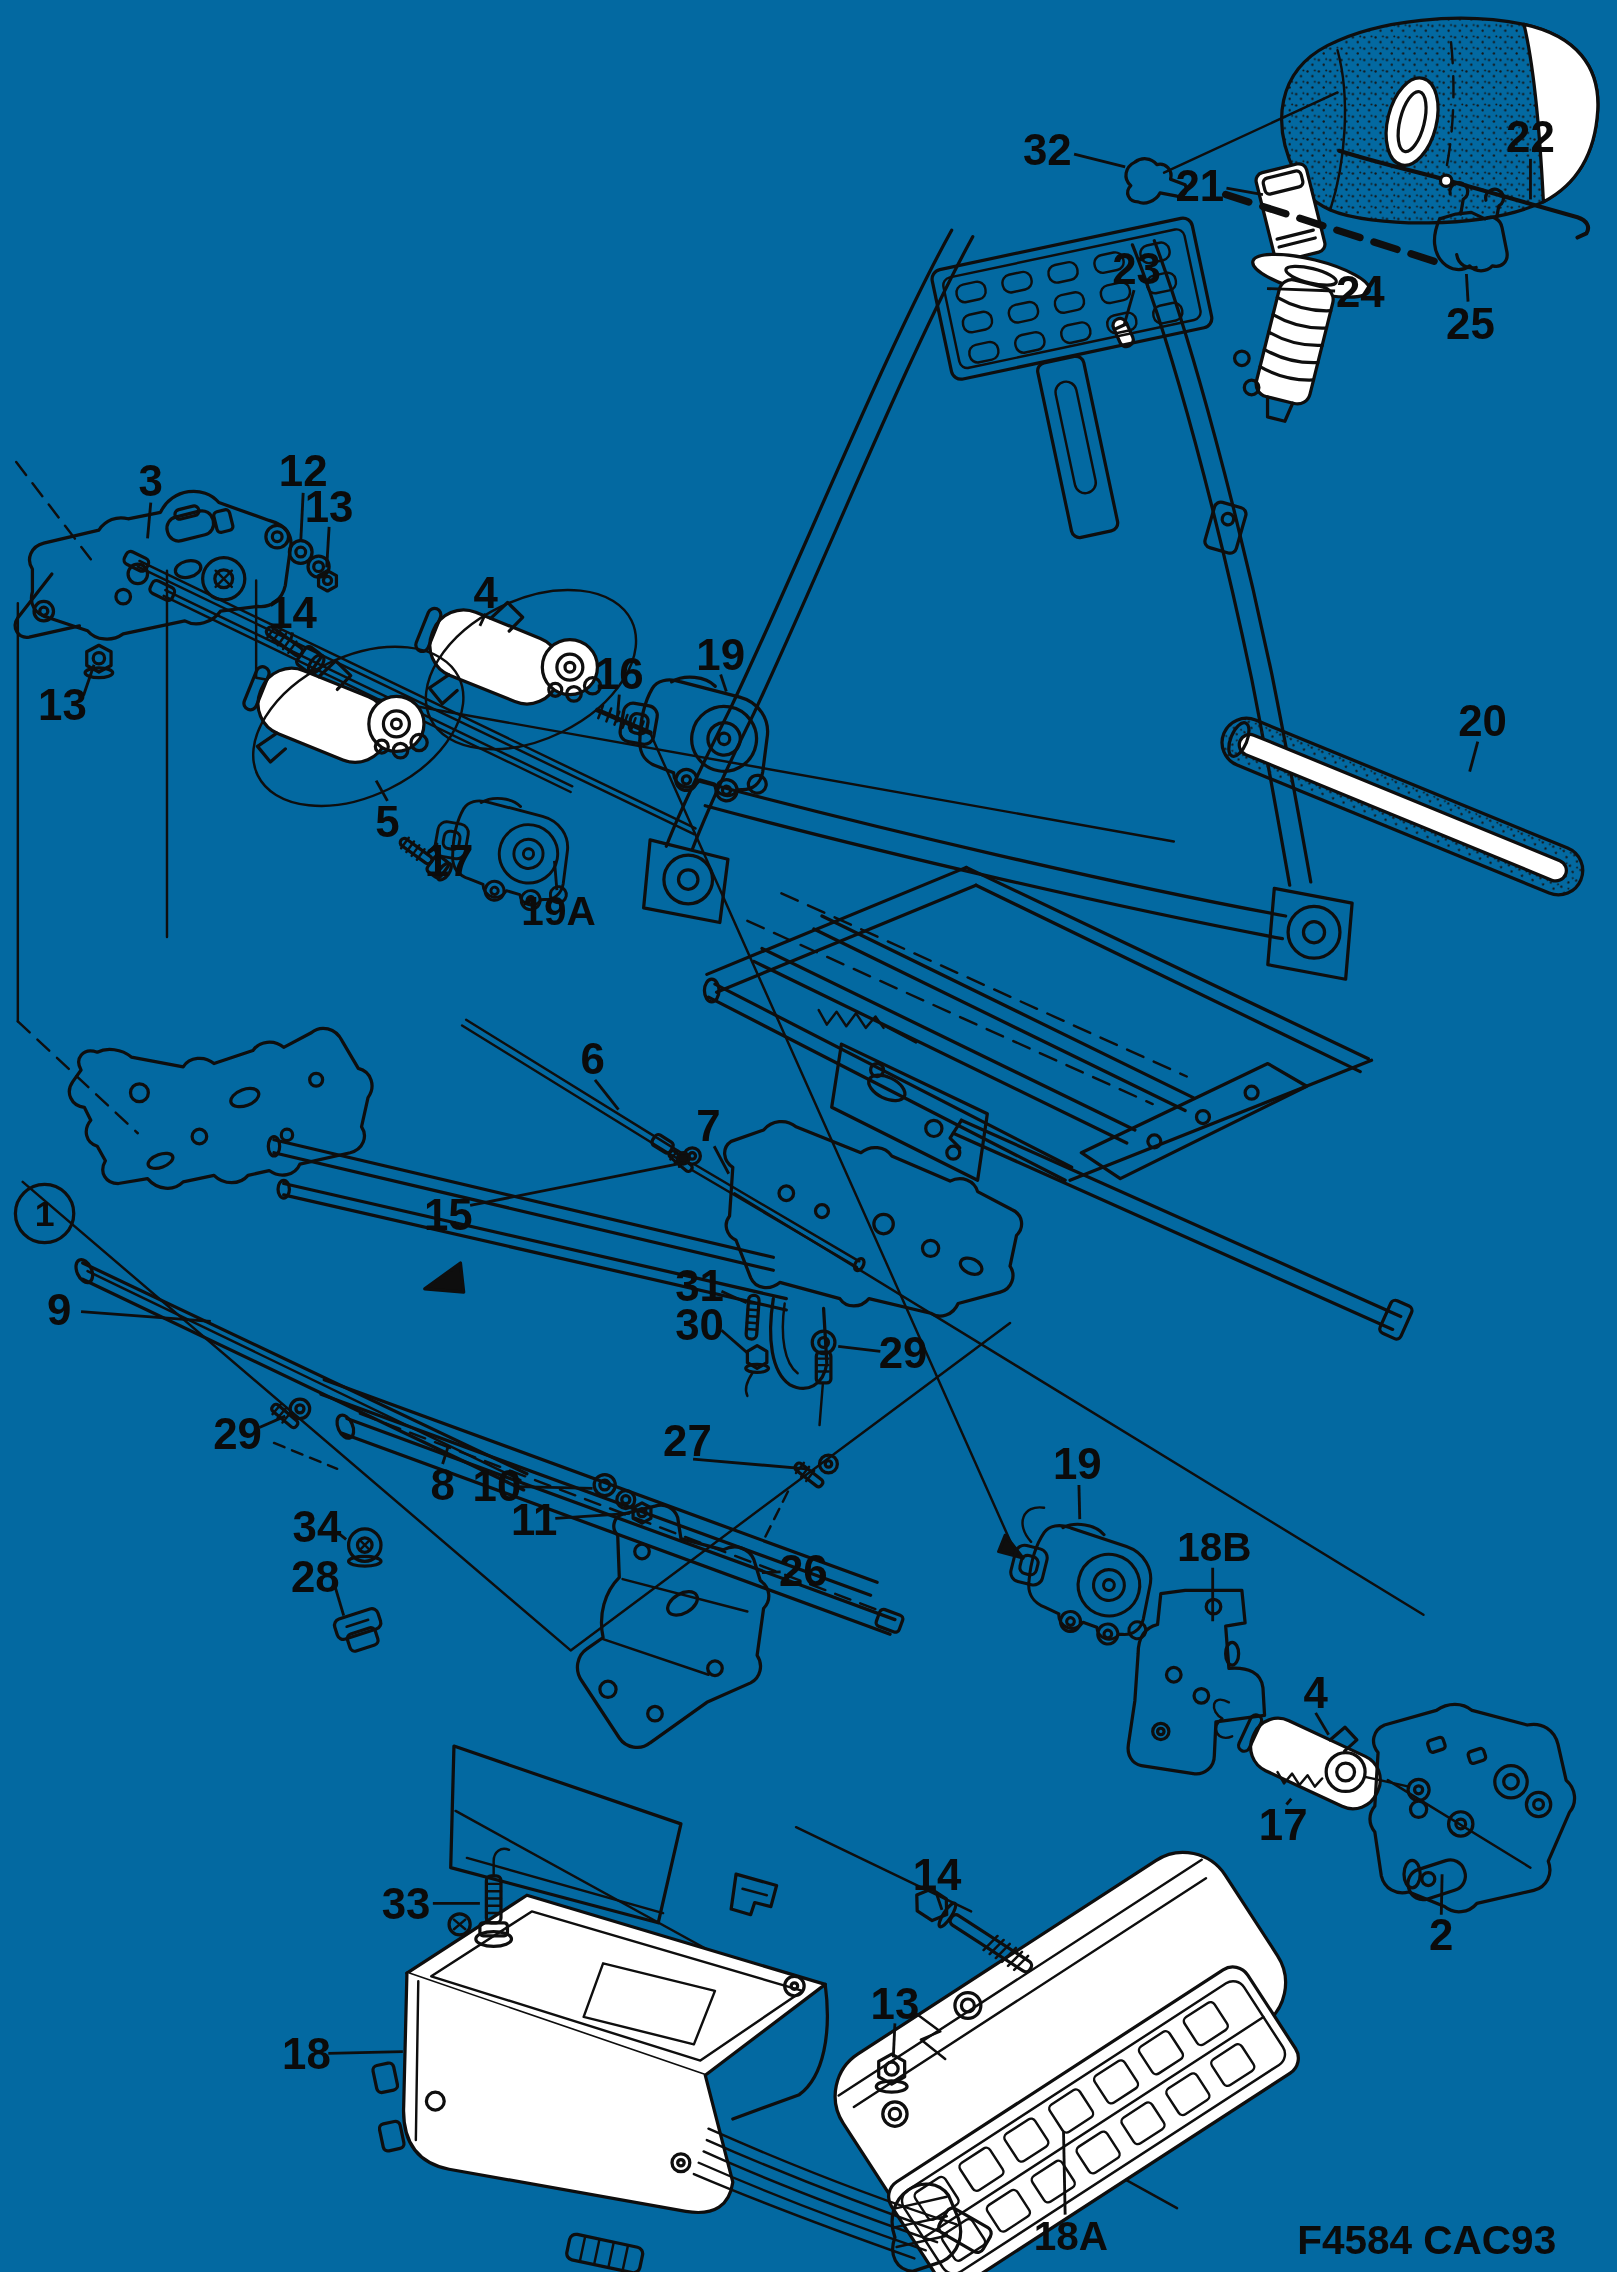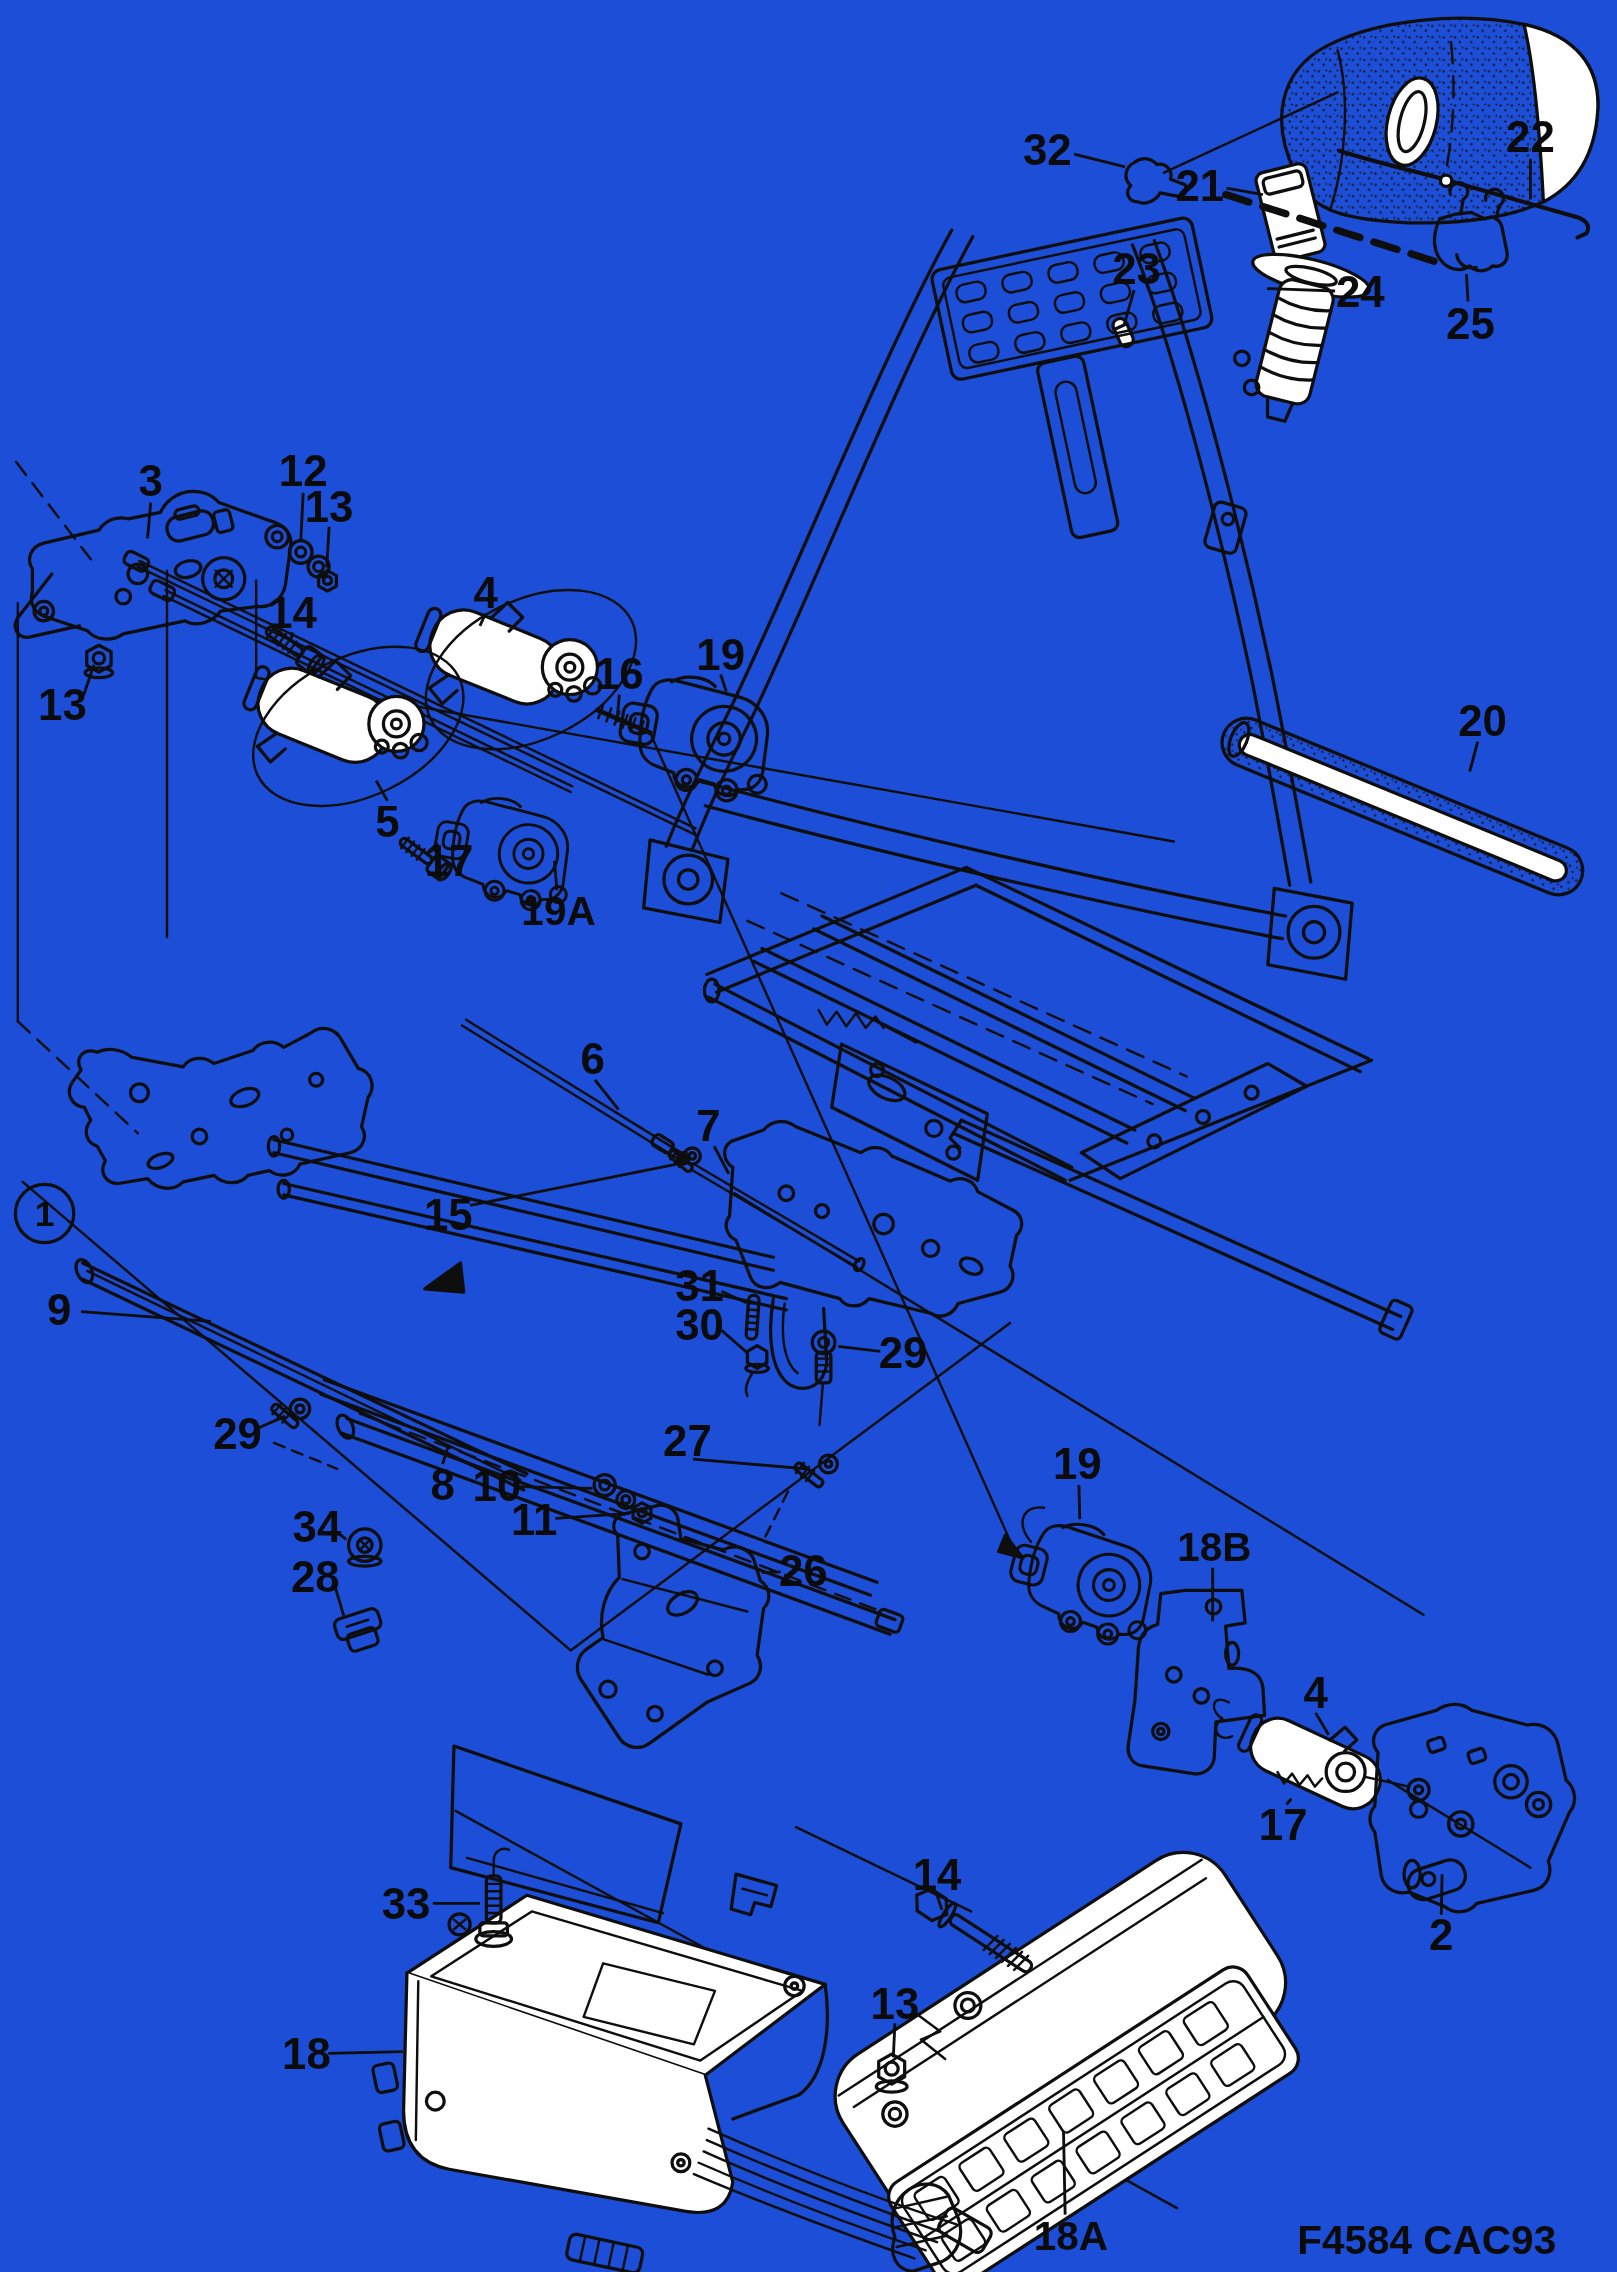--- a/index.html
+++ b/index.html
@@ -1,16 +1,16 @@
 <!DOCTYPE html>
 <html style="font-size:13px"><head>
 <meta charset="utf-8">
 <style>
   html,body{margin:0;padding:0;background:#fff;}
-  .page{position:relative;width:1618px;height:2273px;background:#1d4ed8;overflow:hidden;
+  .page{position:relative;width:1618px;height:2273px;background:#0369a1;overflow:hidden;
         font-family:"Liberation Sans", sans-serif;}
   svg{position:absolute;left:0;top:0;}
   .art{stroke:#0e0e0e;fill:none;stroke-width:4;stroke-linecap:round;stroke-linejoin:round;}
   .thin{stroke-width:3;}
   .callout-text{font-family:"Liberation Sans", sans-serif;font-weight:bold;fill:#0b0b0b;}
 </style>
 </head>
 <body>
 
 <div class="page">

